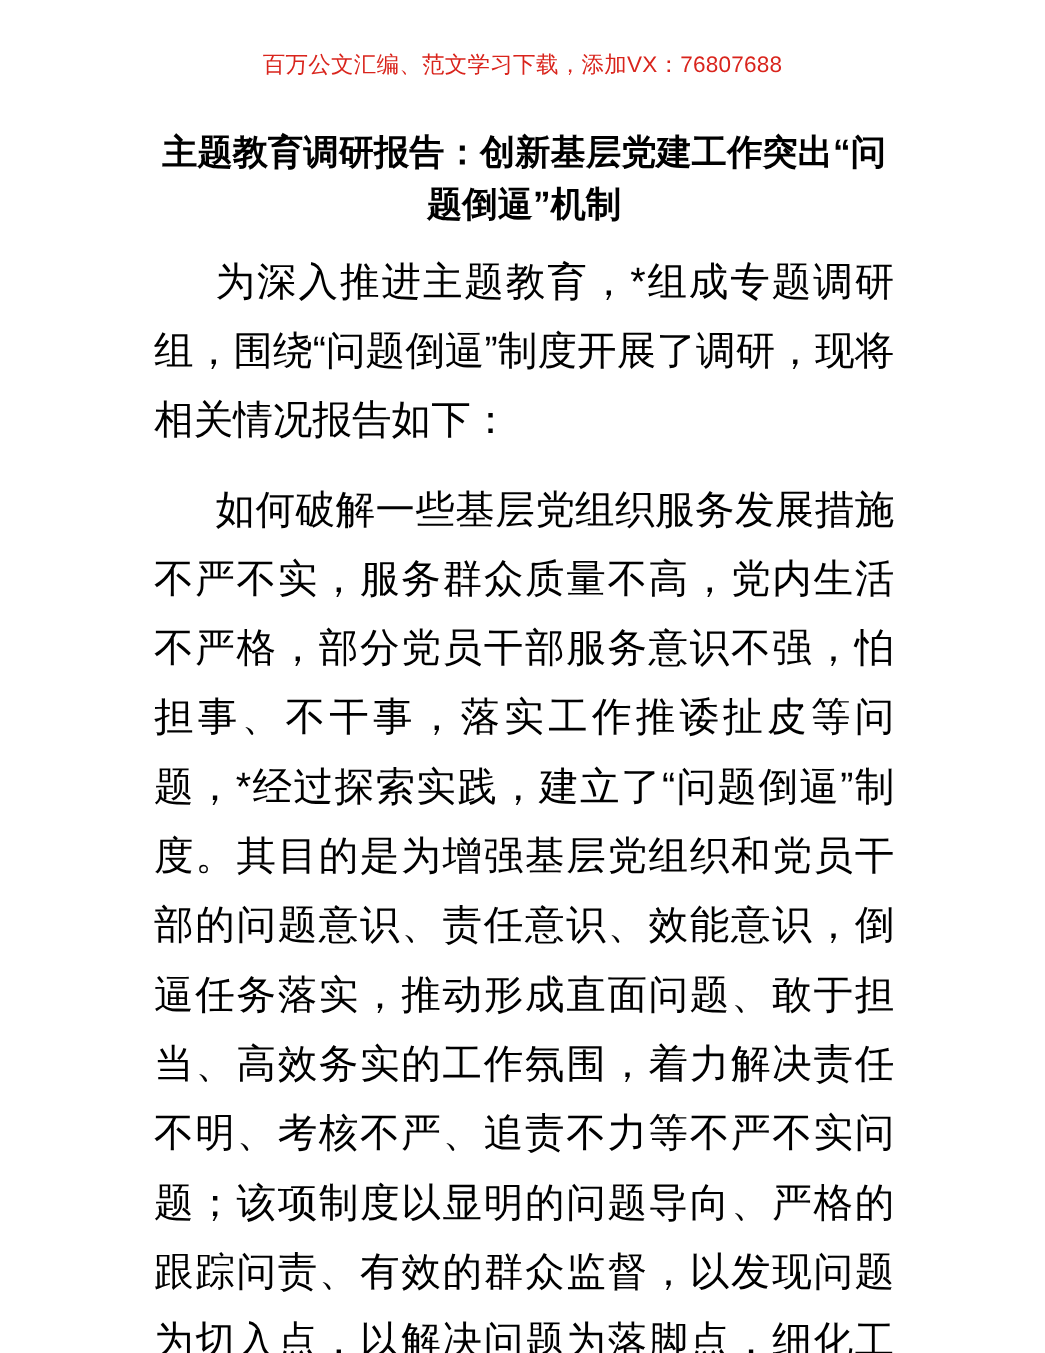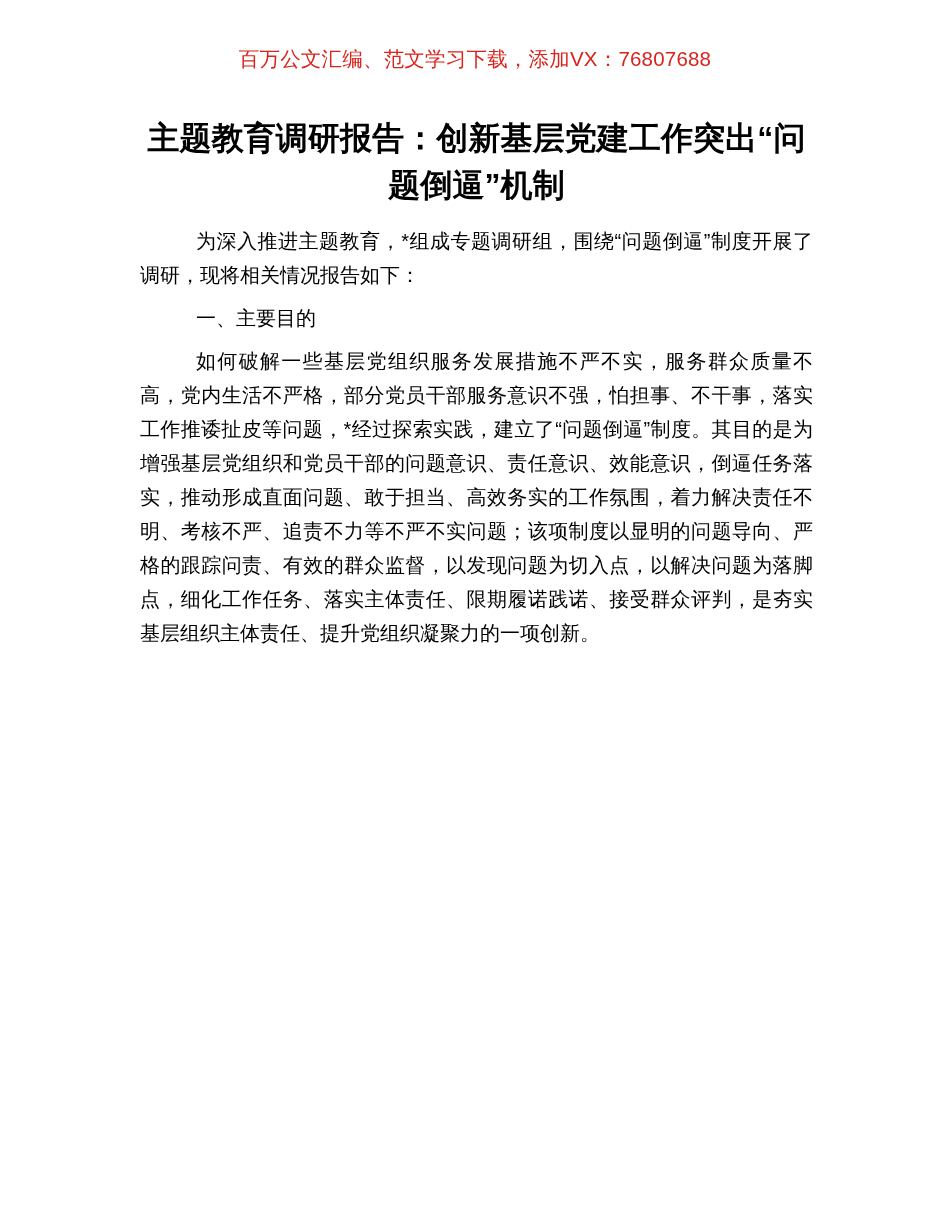--- a/index.html
+++ b/index.html
@@ -53,22 +53,22 @@
     font-size: 32px;
     line-height: 47px;
     font-weight: bold;
     text-align: center;
     letter-spacing: 0.1px;
     margin: 0 0 8px 0;
     padding: 0 2px;
   }
 
   .para {
-    font-size: 20px;
-    line-height: 34px;
+    font-size: 36px;
+    line-height: 63px;
     text-align: justify;
     text-align-last: left;
     text-justify: inter-ideograph;
     margin: 0;
     padding: 0;
     text-indent: 56px;
     letter-spacing: 0;
     word-break: break-all;
   }
 
@@ -89,21 +89,20 @@
   <div class="doc-body">
 
     <h1 class="doc-title">主题教育调研报告：创新基层党建工作突出“问题倒逼”机制</h1>
 
     <div class="spacer-sm"></div>
 
     <p class="para">为深入推进主题教育，*组成专题调研组，围绕“问题倒逼”制度开展了调研，现将相关情况报告如下：</p>
 
     <div class="spacer-md"></div>
 
-    <p class="para heading">一、主要目的</p>
 
     <div class="spacer-md"></div>
 
     <p class="para">如何破解一些基层党组织服务发展措施不严不实，服务群众质量不高，党内生活不严格，部分党员干部服务意识不强，怕担事、不干事，落实工作推诿扯皮等问题，*经过探索实践，建立了“问题倒逼”制度。其目的是为增强基层党组织和党员干部的问题意识、责任意识、效能意识，倒逼任务落实，推动形成直面问题、敢于担当、高效务实的工作氛围，着力解决责任不明、考核不严、追责不力等不严不实问题；该项制度以显明的问题导向、严格的跟踪问责、有效的群众监督，以发现问题为切入点，以解决问题为落脚点，细化工作任务、落实主体责任、限期履诺践诺、接受群众评判，是夯实基层组织主体责任、提升党组织凝聚力的一项创新。</p>
 
     <div class="spacer-md"></div>
 
 
     <div class="spacer-md"></div>
 

